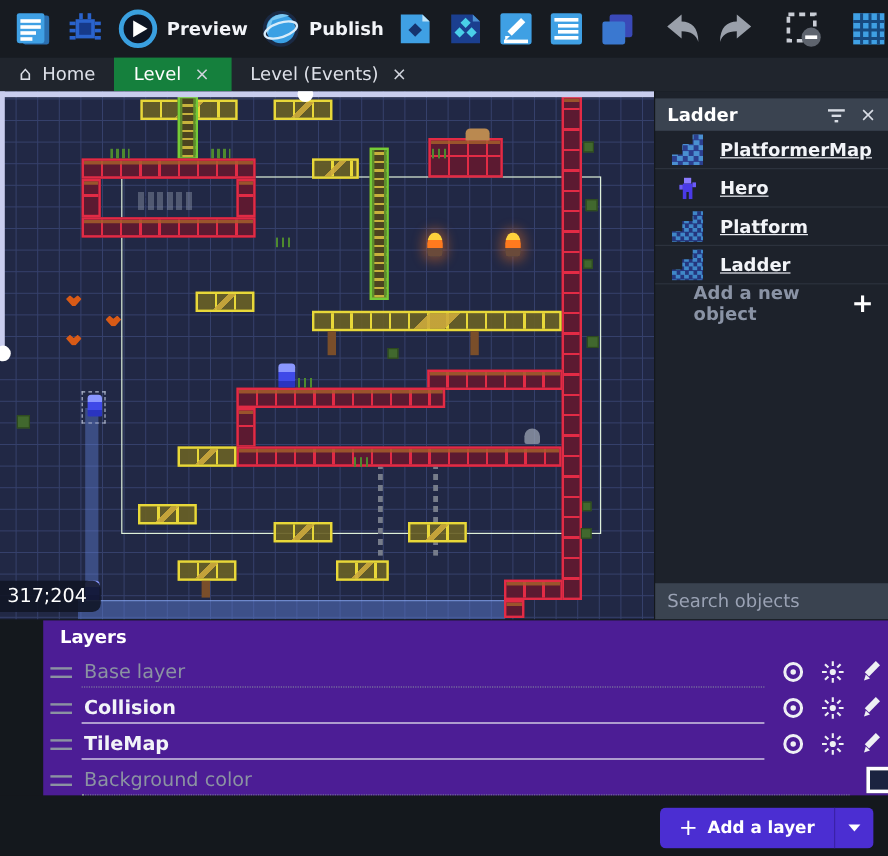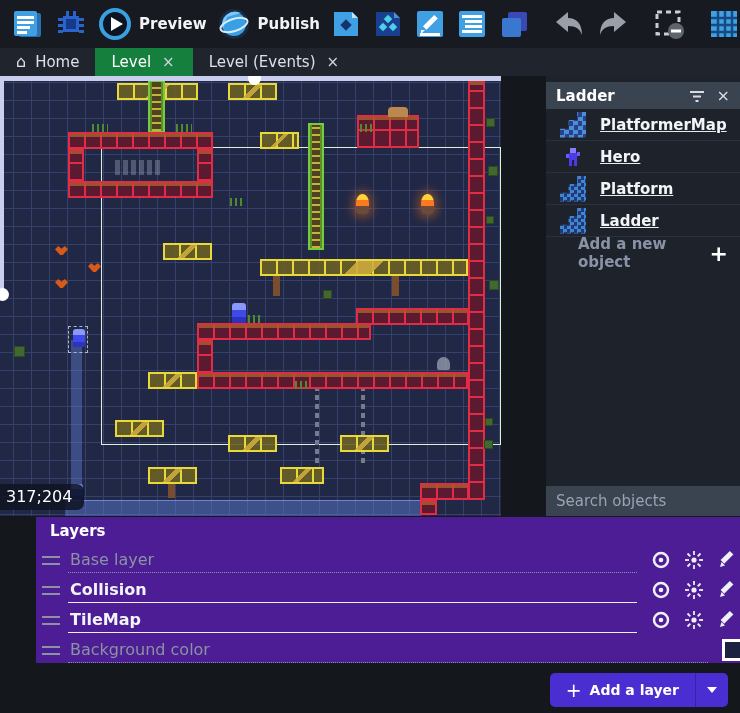--- a/index.html
+++ b/index.html
@@ -14,21 +14,21 @@
   .sp { display:inline-block; }
 
   
   .tabbar { position:absolute; left:0; top:48px; width:740px; height:28px; background:#20252d; display:flex; align-items:stretch; }
   .tab { display:flex; align-items:center; gap:9px; padding:0 16px; font-size:15px; color:#dde0e8; cursor:pointer; }
   .tab.active { background:#15803d; color:#fff; }
   .tab .close { font-size:15px; color:#cfd3dc; padding:0 2px; }
   .home-glyph { font-size:16px; line-height:1; }
 
   
-  .canvas { position:absolute; left:0; top:76px; width:501px; height:440px; overflow:hidden; cursor:crosshair;
+  .canvas { position:absolute; left:0; top:76px; width:545px; height:440px; overflow:hidden; cursor:crosshair;
     background-color:#212845;
     background-image:linear-gradient(#35406b 1px, transparent 1px), linear-gradient(90deg,#35406b 1px, transparent 1px);
     background-size:18px 18px; background-position:-5px 6px; }
   .sel-rect { position:absolute; left:101px; top:71px; width:400px; height:298px; border:1px solid #def0da; z-index:1; }
   .tile { position:absolute; z-index:2; }
   .t-red { background-color:#5c1a31; border:2px solid #e22b45; box-shadow:inset 0 3px 0 rgba(165,95,44,.85);
     background-image:repeating-linear-gradient(90deg, transparent 0 14px, #e22b45 14px 16px),
                      repeating-linear-gradient(0deg, transparent 0 15px, #e22b45 15px 17px); }
   .t-yellow { background-color:rgba(104,95,38,.92); border:2px solid #e8d839;
     background-image:linear-gradient(135deg, transparent 44%, rgba(205,170,60,.9) 44% 56%, transparent 56%),

